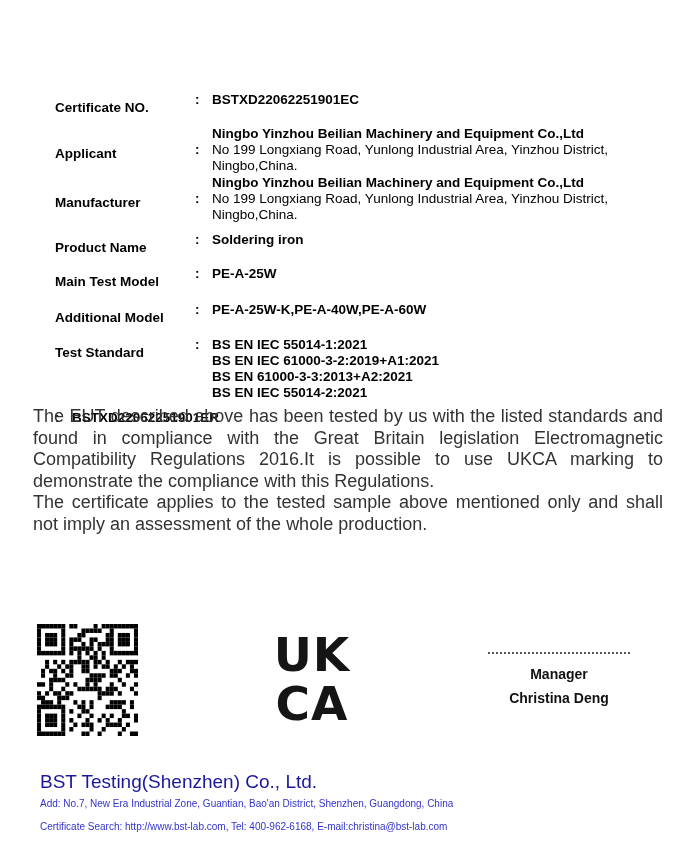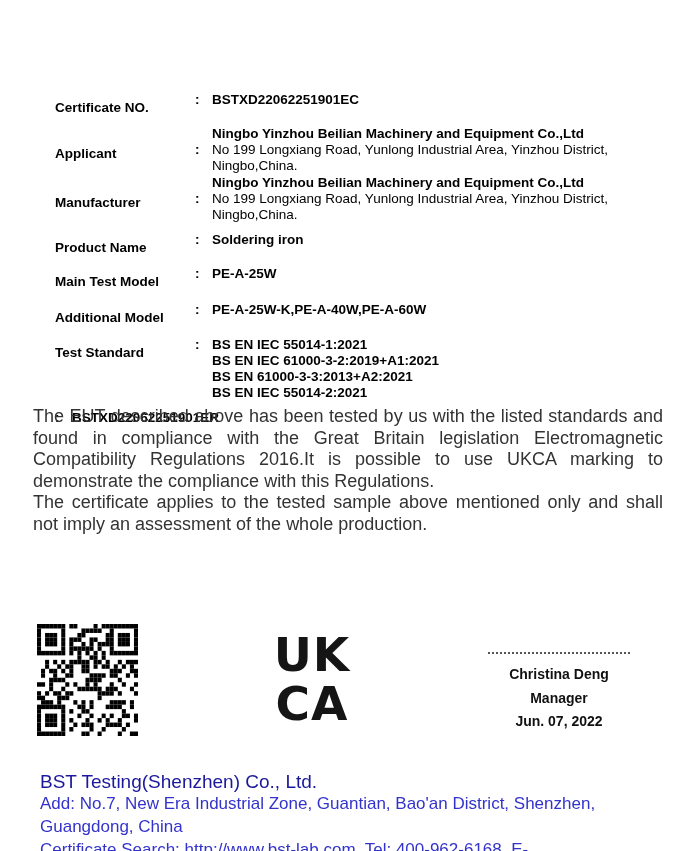--- a/index.html
+++ b/index.html
@@ -69,21 +69,21 @@
   .sig{position:absolute;left:488px;top:34px;width:142px;text-align:center;}
   .sig-line{border-top:2px dotted #555;height:0;margin-bottom:9px;}
   .sig div.t{font-weight:bold;font-size:14px;line-height:23.5px;color:#111;}
   
   .footer{position:absolute;top:772px;left:40px;right:20px;}
   .footer .company{
     font-weight:normal;font-size:19px;line-height:20px;
     color:var(--footer-heading-color);
   }
   .footer .line{
-    font-size:17px;line-height:23px;
+    font-size:10px;line-height:23px;
     color:var(--footer-text-color);
   }
 </style>
 </head>
 <body>
 
 <div class="page">
 
 
   <div class="fields">
@@ -467,23 +467,22 @@
         <rect x="96" y="96" width="4" height="4" fill="#000"></rect>
       </svg>
 
     <div class="ukca">
       <div>UK</div>
       <div>CA</div>
     </div>
 
     <div class="sig">
       <div class="sig-line"></div>
+      <div class="t">Manager</div>
       <div class="t">Christina Deng</div>
-      <div class="t">Manager</div>
-      <div class="t">Jun. 07, 2022</div>
     </div>
 
   </div>
 
   <div class="footer">
     <div class="company">BST Testing(Shenzhen) Co., Ltd.</div>
     <div class="line">Add: No.7, New Era Industrial Zone, Guantian, Bao'an District, Shenzhen, Guangdong, China</div>
     <div class="line">Certificate Search: http://www.bst-lab.com, Tel: 400-962-6168, E-mail:christina@bst-lab.com</div>
   </div>
 

